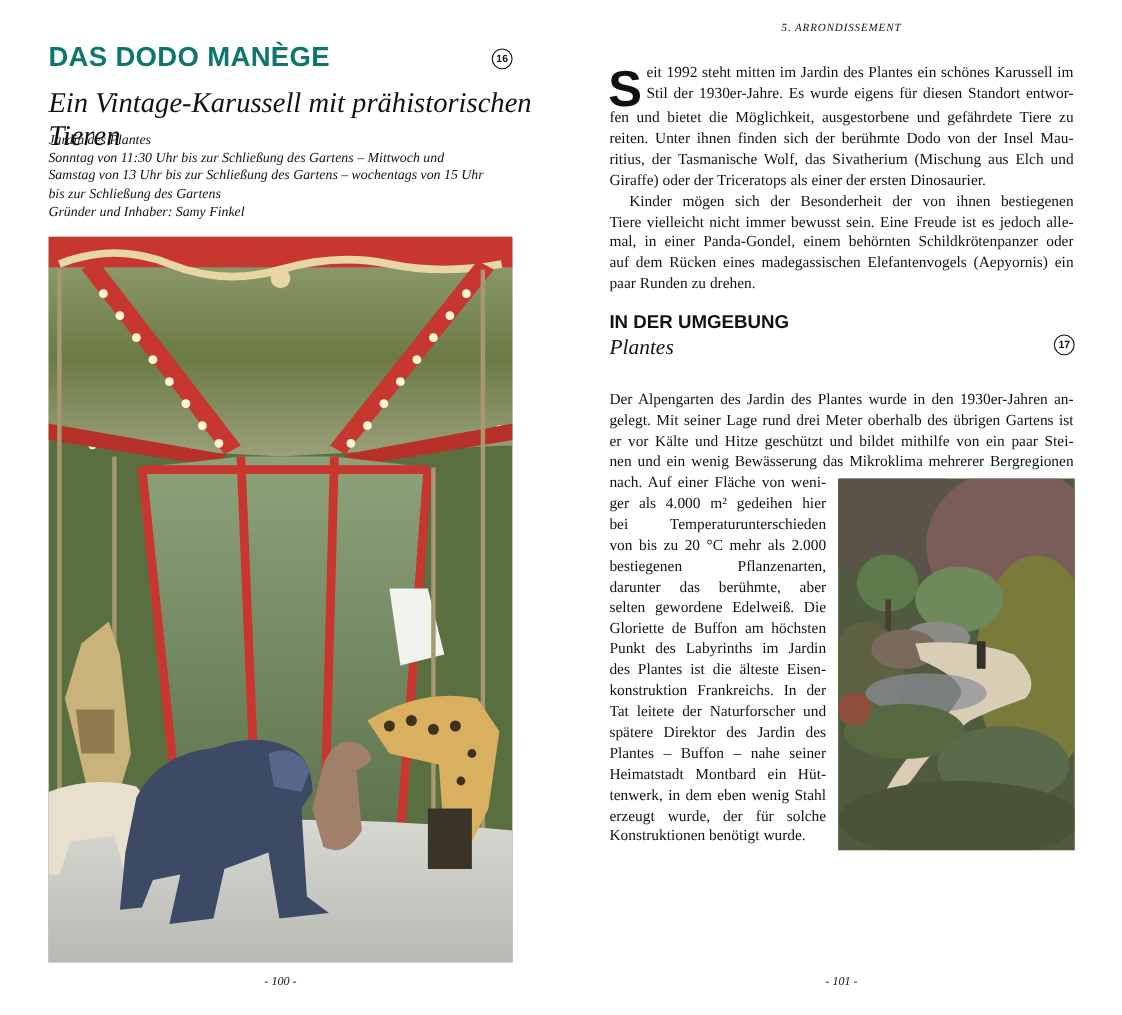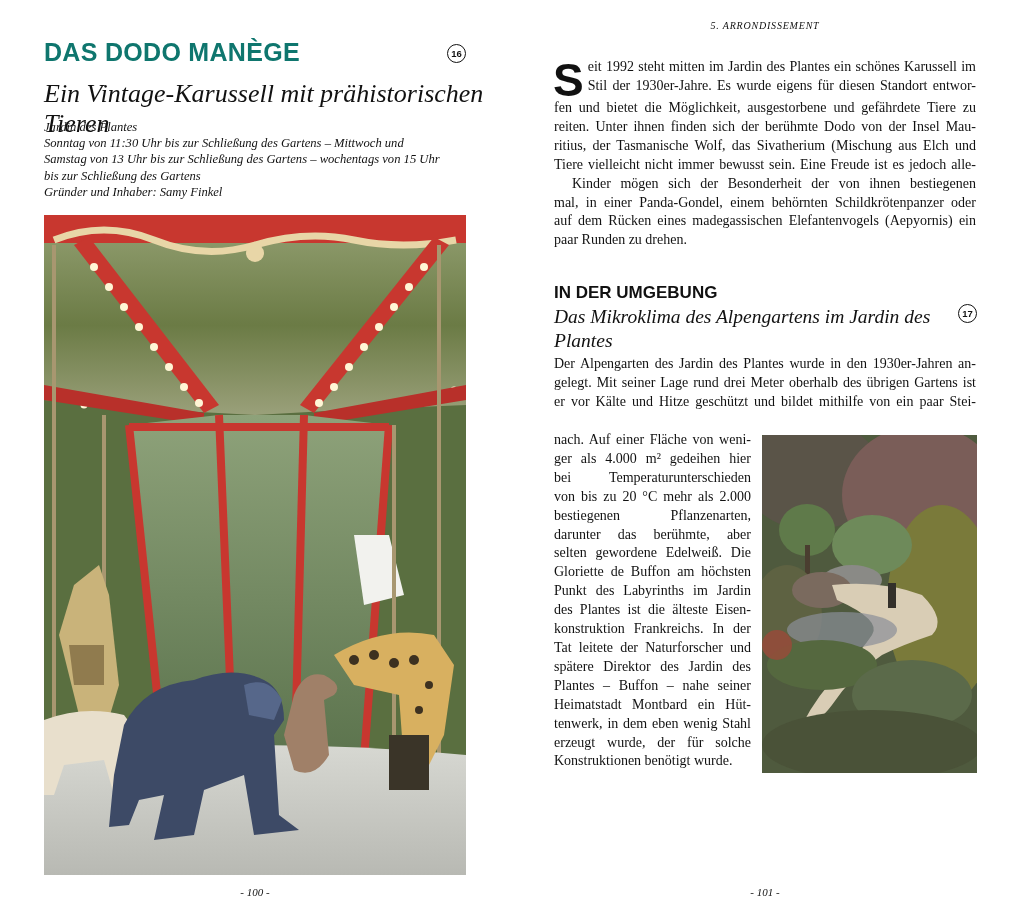--- a/index.html
+++ b/index.html
@@ -183,38 +183,39 @@
 <div class="page page-right">
   <div class="running-head">5. ARRONDISSEMENT</div>
 
   <div class="body-text" style="left:44px; top:58px; width:422px;">
     <span class="dropcap">S</span>
     <span class="line">eit 1992 steht mitten im Jardin des Plantes ein schönes Karussell im</span>
     <span class="line">Stil der 1930er-Jahre. Es wurde eigens für diesen Standort entwor-</span>
     <span class="line" style="clear:left;">fen und bietet die Möglichkeit, ausgestorbene und gefährdete Tiere zu</span>
     <span class="line">reiten. Unter ihnen finden sich der berühmte Dodo von der Insel Mau-</span>
     <span class="line">ritius, der Tasmanische Wolf, das Sivatherium (Mischung aus Elch und</span>
+    <span class="line last">Giraffe) oder der Triceratops als einer der ersten Dinosaurier.</span>
+    <span class="line" style="padding-left:18px;">Kinder mögen sich der Besonderheit der von ihnen bestiegenen</span>
     <span class="line">Tiere vielleicht nicht immer bewusst sein. Eine Freude ist es jedoch alle-</span>
-    <span class="line" style="padding-left:18px;">Kinder mögen sich der Besonderheit der von ihnen bestiegenen</span>
     <span class="line">mal, in einer Panda-Gondel, einem behörnten Schildkrötenpanzer oder</span>
     <span class="line">auf dem Rücken eines madegassischen Elefantenvogels (Aepyornis) ein</span>
     <span class="line last">paar Runden zu drehen.</span>
   </div>
 
   <h3 class="section-head">IN DER UMGEBUNG</h3>
   <h4 class="section-sub">
-    <span style="display:block;">Das Mikroklima des Alpengartens im Jardin des</span>
     <span style="display:block;">Plantes</span>
   </h4>
   <div class="num-circle" style="left:448px; top:304px;">17</div>
 
   <div class="body-text" style="left:44px; top:355px; width:422px;">
     <span class="line">Der Alpengarten des Jardin des Plantes wurde in den 1930er-Jahren an-</span>
     <span class="line">gelegt. Mit seiner Lage rund drei Meter oberhalb des übrigen Gartens ist</span>
     <span class="line">er vor Kälte und Hitze geschützt und bildet mithilfe von ein paar Stei-</span>
+    <span class="line">nen und ein wenig Bewässerung das Mikroklima mehrerer Bergregionen</span>
   </div>
 
   <div class="body-text" style="left:44px; top:431px; width:197px;">
     <span class="line">nach. Auf einer Fläche von weni-</span>
     <span class="line">ger als 4.000 m² gedeihen hier</span>
     <span class="line">bei Temperaturunterschieden</span>
     <span class="line">von bis zu 20 °C mehr als 2.000</span>
     <span class="line">bestiegenen Pflanzenarten,</span>
     <span class="line">darunter das berühmte, aber</span>
     <span class="line">selten gewordene Edelweiß. Die</span>

